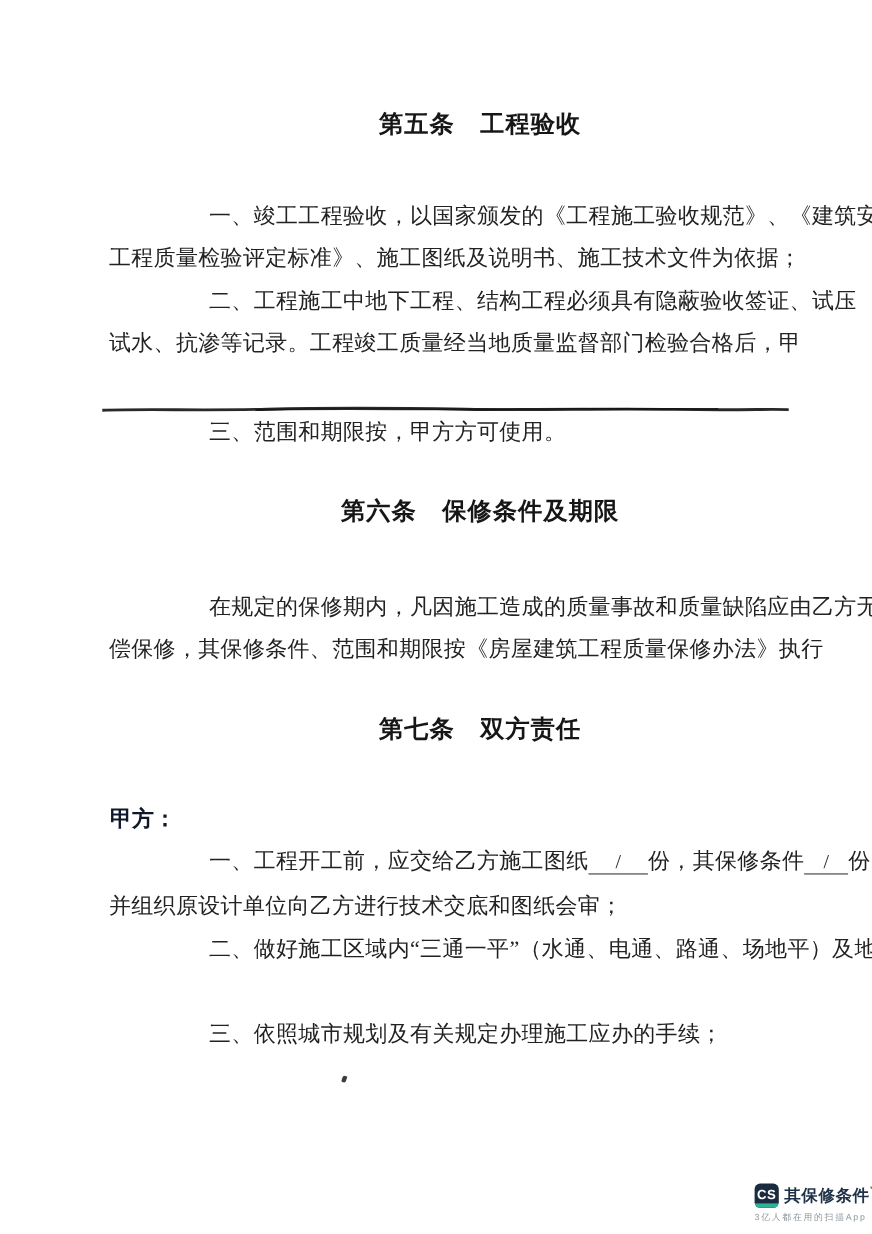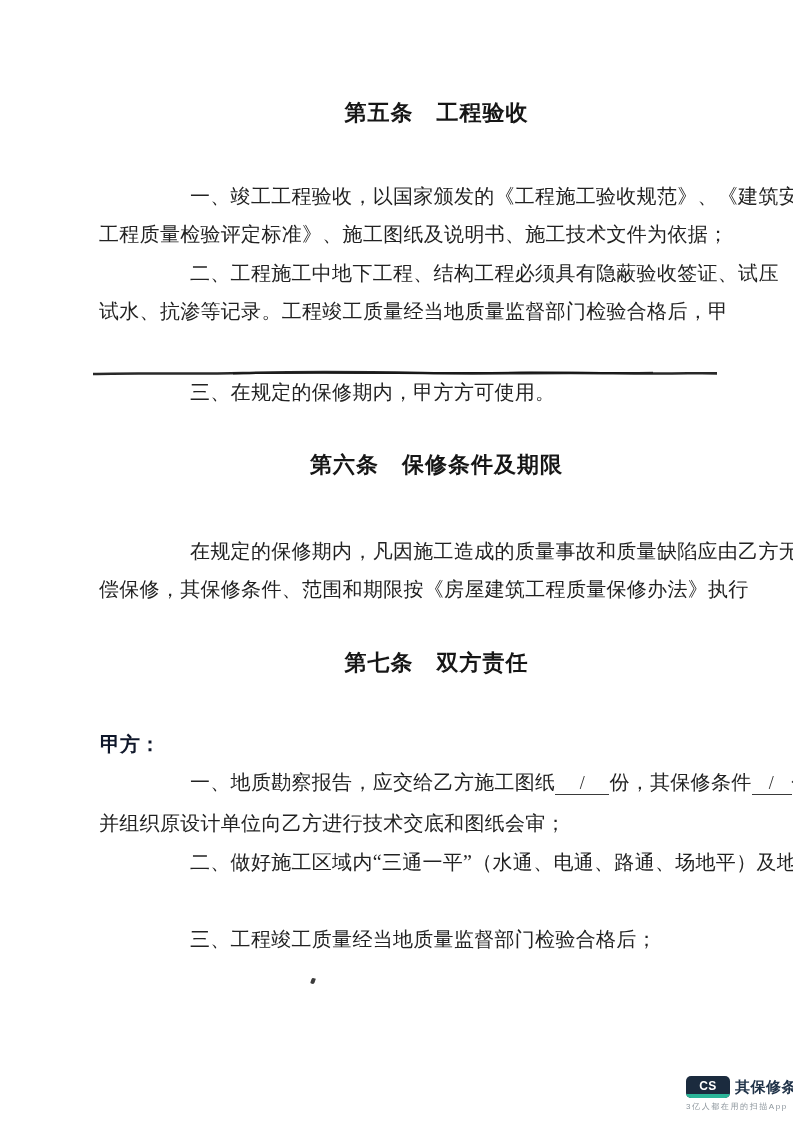--- a/index.html
+++ b/index.html
@@ -65,21 +65,21 @@
     transform: rotate(18deg);
   }
   
   .watermark {
     position: absolute; left: 686px; top: 1076px;
     width: 100px;
     font-family: "Liberation Sans", "DejaVu Sans", sans-serif;
   }
   .wm-row { display: flex; align-items: center; }
   .wm-logo {
-    width: 44px; height: 22px;
+    width: 22px; height: 22px;
     background: #1b2b3e;
     border-radius: 5px;
     position: relative;
     overflow: hidden;
     flex: 0 0 auto;
   }
   .wm-logo .cs {
     position: absolute; left: 0; right: 0; top: 1px;
     text-align: center;
     color: #ffffff;
@@ -127,38 +127,38 @@
   <div class="line indent" style="top:260px">二、工程施工中地下工程、结构工程必须具有隐蔽验收签证、试压</div>
   <div class="line flush" style="top:298px">试水、抗渗等记录。工程竣工质量经当地质量监督部门检验合格后，甲</div>
 
   <div class="scan-line">
     <svg width="624" height="10" viewBox="0 0 624 10">
       <path d="M0,6 C 40,4.5 90,6.5 150,5 S 260,3.8 330,5 S 450,4.2 520,5.2 S 600,4.6 624,5.4" stroke="#1d1d1d" stroke-width="2.6" fill="none" stroke-linecap="round" opacity="0.95"></path>
       <path d="M140,5.6 C 220,4 300,6 380,4.8 S 500,5.4 560,4.6" stroke="#111111" stroke-width="1.6" fill="none" opacity="0.8"></path>
     </svg>
   </div>
 
-  <div class="line indent" style="top:379px">三、在规定的保修期内，甲方方可使用。</div>
+  <div class="line indent" style="top:379px">三、范围和期限按，甲方方可使用。</div>
 
   <div class="heading" style="top:450px">第六条　保修条件及期限</div>
 
   <div class="line indent" style="top:538px">在规定的保修期内，凡因施工造成的质量事故和质量缺陷应由乙方无</div>
   <div class="line flush" style="top:576px">偿保修，其保修条件、范围和期限按《房屋建筑工程质量保修办法》执行</div>
 
   <div class="heading" style="top:648px">第七条　双方责任</div>
 
   <div class="party-label" style="top:731px">甲方：</div>
 
   <div class="line indent" style="top:769px">
-    <span>一、地质勘察报告，应交给乙方施工图纸</span><span class="blank b1">/</span><span>份，其保修条件</span><span class="blank b2">/</span><span>份</span>
+    <span>一、工程开工前，应交给乙方施工图纸</span><span class="blank b1">/</span><span>份，其保修条件</span><span class="blank b2">/</span><span>份</span>
   </div>
 
   <div class="line flush" style="top:810px">并组织原设计单位向乙方进行技术交底和图纸会审；</div>
   <div class="line indent" style="top:849px">二、做好施工区域内“三通一平”（水通、电通、路通、场地平）及地</div>
-  <div class="line indent" style="top:926px">三、工程竣工质量经当地质量监督部门检验合格后；</div>
+  <div class="line indent" style="top:926px">三、依照城市规划及有关规定办理施工应办的手续；</div>
 
   <div class="ink-speck"></div>
 
   <div class="watermark">
     <div class="wm-row">
       <div class="wm-logo">
         <div class="cs">CS</div>
         <div class="accent"></div>
       </div>
       <div class="wm-brand"><span>其保修条件</span><span class="wm-tm">™</span></div>

